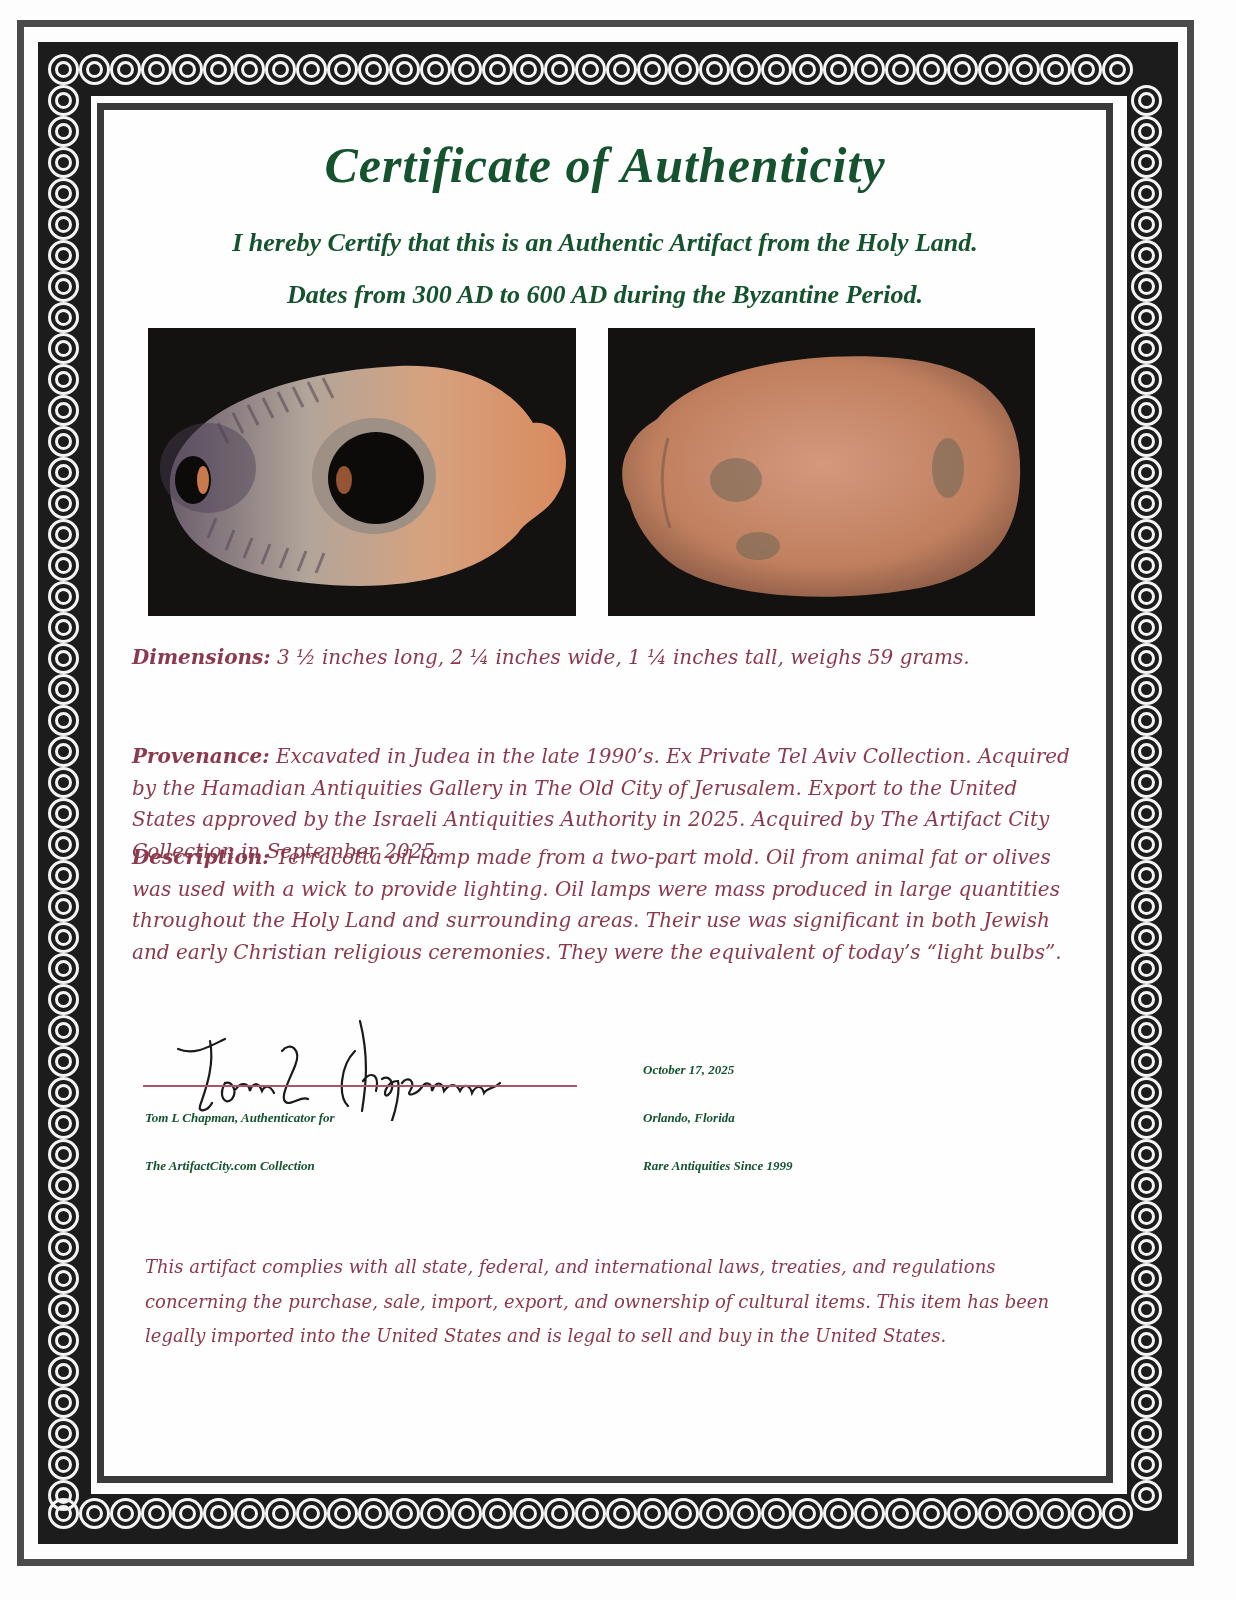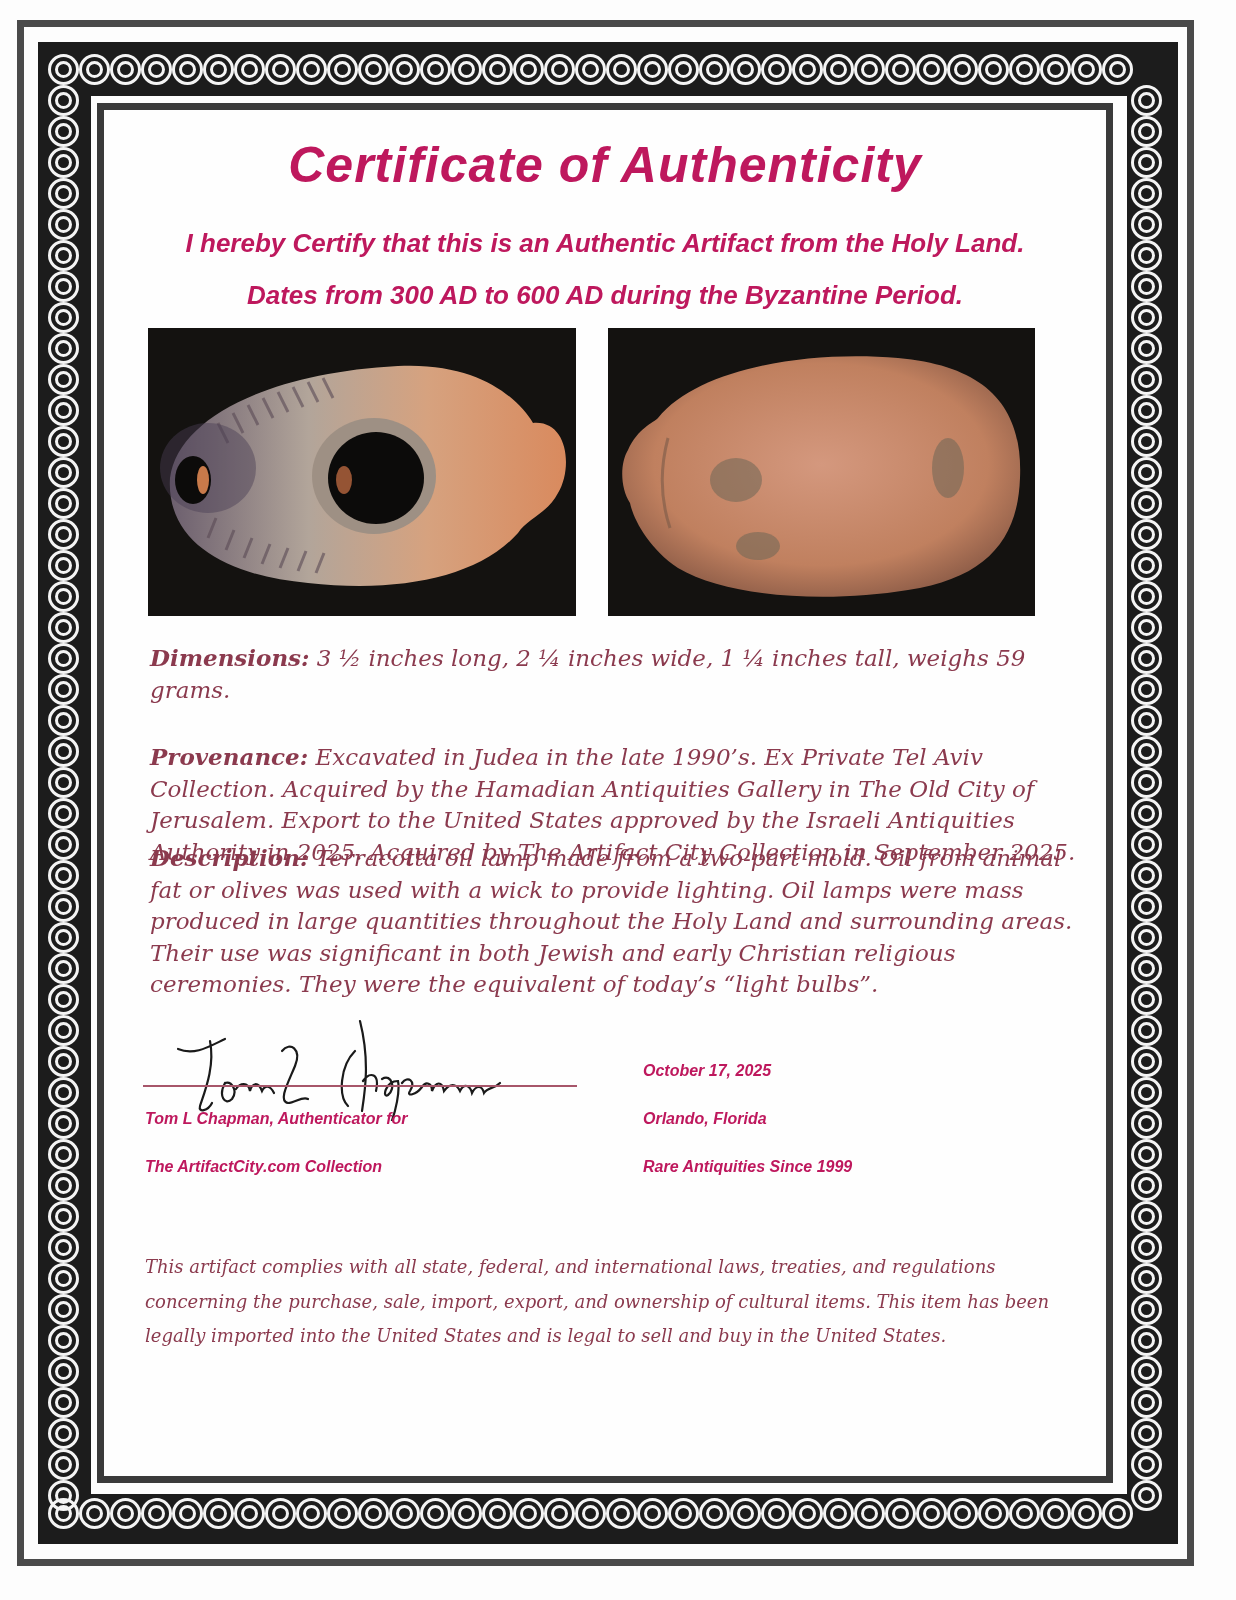--- a/index.html
+++ b/index.html
@@ -7,29 +7,29 @@
   .layer{position:absolute;box-sizing:border-box;}
   .outer-line{left:17px;top:20px;width:1177px;height:1546px;border:7px solid #4a4a4a;}
   .band{left:38px;top:42px;width:1140px;height:1502px;background:#1c1c1c;}
   .band-gap{left:91px;top:96px;width:1036px;height:1398px;background:#fdfdfd;}
   .inner-line{left:97px;top:103px;width:1016px;height:1380px;border:7px solid #3a3a3a;background:#fefefe;}
   .circle-row{position:absolute;display:flex;}
   .circle-col{position:absolute;display:flex;flex-direction:column;}
   .ring{width:31px;height:31px;border-radius:50%;box-sizing:border-box;border:3px solid #f4f4f4;display:flex;align-items:center;justify-content:center;flex:0 0 auto;}
   .ring::after{content:"";width:11px;height:11px;border-radius:50%;border:3px solid #f4f4f4;box-sizing:content-box;}
   .content{position:absolute;left:110px;top:116px;width:990px;height:1354px;}
-  .txt{color:#be185d;font-family:Liberation Sans, sans-serif;font-style:italic;position:absolute;white-space:nowrap;}
+  .txt{color:#14532d;font-family:Liberation Serif, serif;font-style:italic;position:absolute;white-space:nowrap;}
   .title{left:0;width:990px;text-align:center;top:20px;font-size:50px;font-weight:bold;letter-spacing:1px;}
   .sub{left:0;width:990px;text-align:center;font-size:26px;font-weight:bold;}
   .photo{position:absolute;top:212px;height:288px;background:#111;overflow:hidden;}
-  .para{position:absolute;left:40px;width:940px;color:#8b3a4e;font-style:italic;font-size:23px;line-height:31.5px;white-space:normal;}
+  .para{position:absolute;left:22px;width:940px;color:#8b3a4e;font-style:italic;font-size:20px;line-height:31.5px;white-space:normal;}
   .para b{font-weight:bold;}
   .sigline{position:absolute;left:33px;top:969px;width:434px;height:2px;background:#a7566a;}
   .sig{position:absolute;left:60px;top:895px;}
-  .cred{font-size:16px;font-weight:bold;}
+  .cred{font-size:13px;font-weight:bold;}
 </style>
 </head>
 <body>
 
 <div class="layer outer-line"></div>
 <div class="layer band"></div>
 <div class="layer band-gap"></div>
 <div class="layer inner-line"></div>
 
 <div class="circle-row" id="row-top" style="left:48px;top:54px;">

